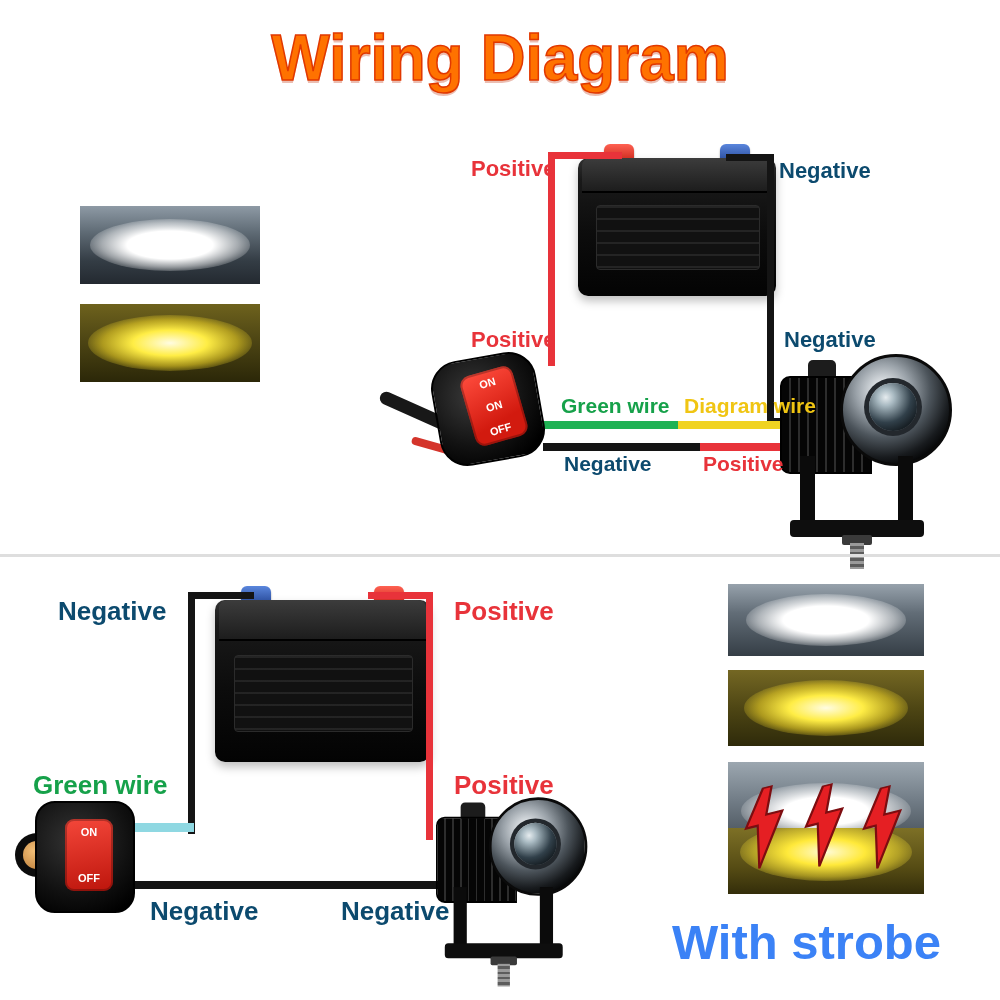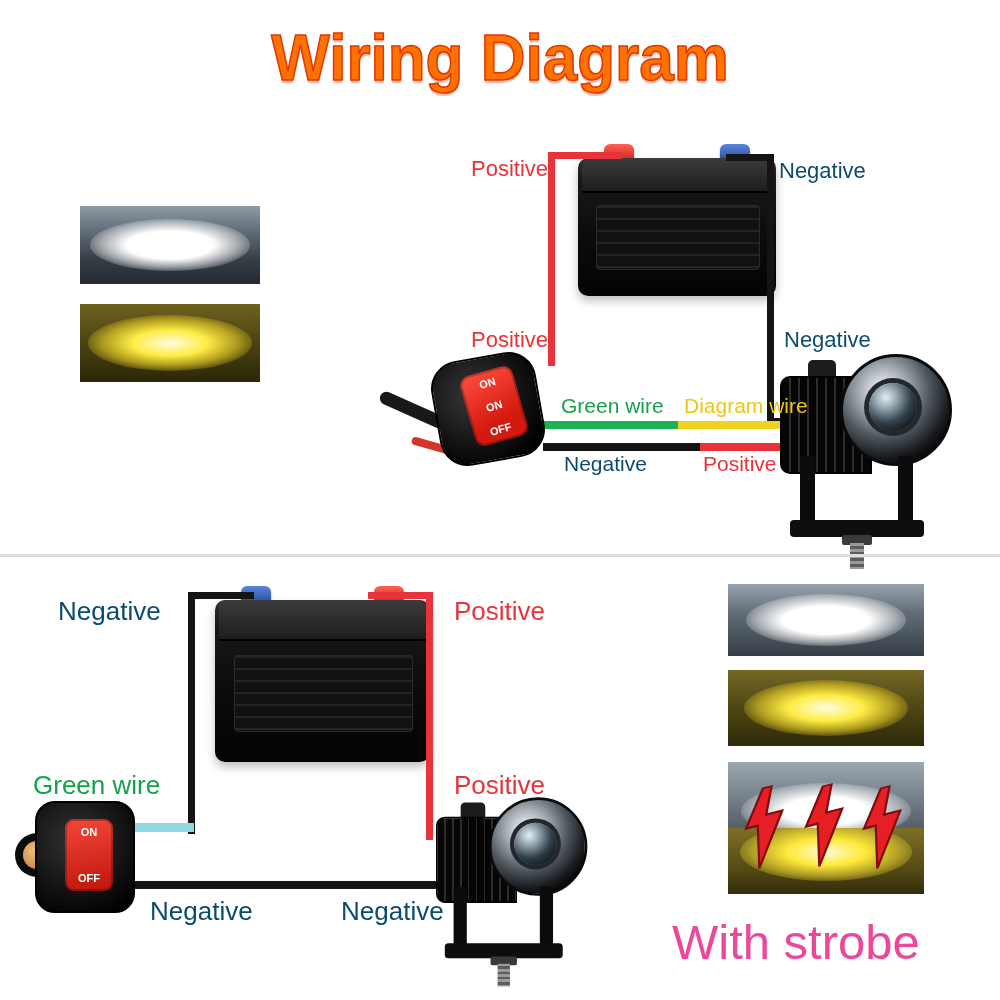--- a/index.html
+++ b/index.html
@@ -5,31 +5,31 @@
   html,body{margin:0;padding:0;background:#fff;}
   #canvas{position:relative;width:1000px;height:1000px;background:#ffffff;overflow:hidden;
           font-family:"Liberation Sans",sans-serif;}
 
   
   .title{position:absolute;left:0;top:22px;width:100%;text-align:center;font-size:62px;
          font-weight:900;color:#ff7200;-webkit-text-stroke:1.5px #e13800;
          text-shadow:0 3px 0 rgba(190,40,0,.30);transform:scaleY(1.06);}
 
   
-  .label{position:absolute;font-weight:normal;white-space:nowrap;text-align:center;}
+  .label{position:absolute;font-weight:bold;white-space:nowrap;text-align:center;}
   .c-red{color:#e8333a;} .c-black{color:#0c4a6e;} .c-green{color:#16a14a;} .c-yellow{color:#f0c513;}
   .fs21{font-size:21px;} .fs22{font-size:22px;} .fs26{font-size:26px;}
   .lb-t-pos1{left:471px;top:156px;} .lb-t-neg1{left:779px;top:158px;}
   .lb-t-pos2{left:471px;top:327px;} .lb-t-neg2{left:784px;top:327px;}
   .lb-t-green{left:561px;top:394px;} .lb-t-yellow{left:684px;top:394px;}
   .lb-t-neg3{left:564px;top:452px;}  .lb-t-pos3{left:703px;top:452px;}
   .lb-b-neg1{left:58px;top:596px;}   .lb-b-pos1{left:454px;top:596px;}
   .lb-b-green{left:33px;top:770px;}  .lb-b-pos2{left:454px;top:770px;}
   .lb-b-neg2{left:150px;top:896px;}  .lb-b-neg3{left:341px;top:896px;}
-  .strobe-caption{position:absolute;left:672px;top:914px;font-size:49px;font-weight:400;color:#ec4899;}
+  .strobe-caption{position:absolute;left:672px;top:914px;font-size:49px;font-weight:700;color:#3b82f6;}
 
   
   .wire{position:absolute;}
   .w-red{background:#e8333a;} .w-black{background:#141414;} .w-green{background:#1fb254;}
   .w-yellow{background:#f0d321;} .w-cyan{background:#8fd8e2;}
   .wt-red-h{left:548px;top:152px;width:74px;height:7px;}
   .wt-red-v{left:548px;top:152px;width:7px;height:214px;}
   .wt-black-h{left:726px;top:154px;width:48px;height:7px;}
   .wt-black-v{left:767px;top:154px;width:7px;height:270px;}
   .wt-black-j{left:767px;top:418px;width:30px;height:7px;}

